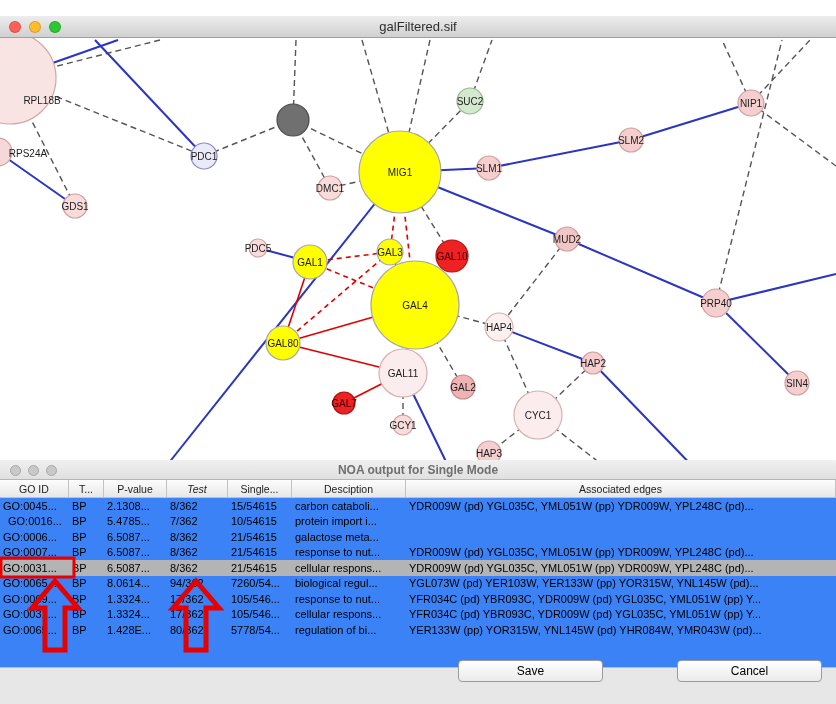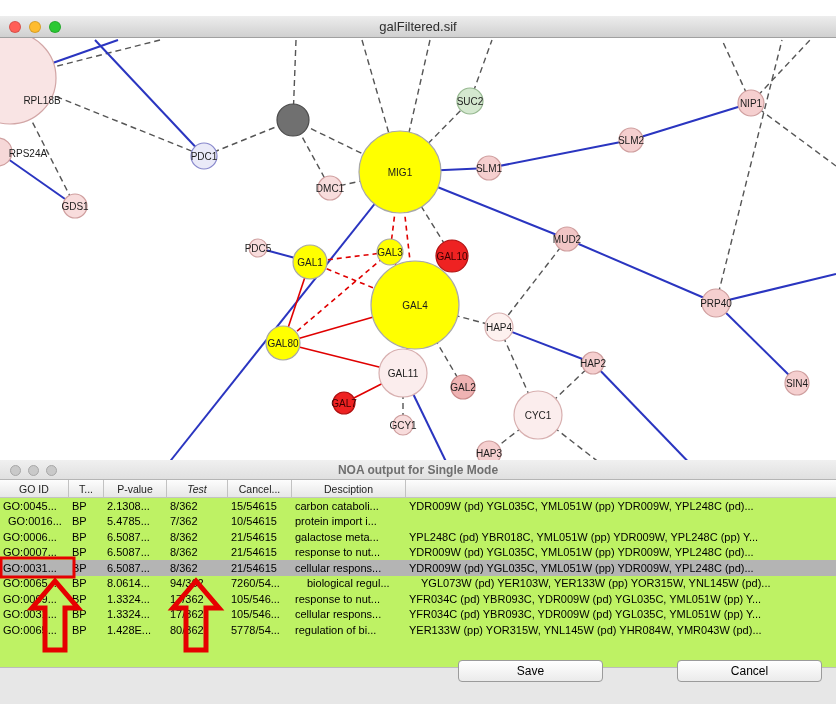--- a/index.html
+++ b/index.html
@@ -11,21 +11,21 @@
   .graph-window{position:absolute;top:16px;left:0;width:836px;height:460px;background:#fff;border-bottom:1px solid #8f8f8f;box-sizing:border-box;}
   .titlebar{height:22px;background:linear-gradient(#ededed,#d0d0d0);border-bottom:1px solid #a0a0a0;position:relative;display:flex;align-items:center;justify-content:center;font-size:13px;color:#2e2e2e;box-sizing:border-box;}
   .lights{position:absolute;left:9px;top:5px;display:flex;gap:8px;}
   .light{width:12px;height:12px;border-radius:50%;border:1px solid rgba(0,0,0,.15);box-sizing:border-box;}
   #graph-svg{position:absolute;top:22px;left:0;}
   
   .noa-window{position:absolute;top:460px;left:0;width:836px;height:244px;background:#e7e7e7;}
   .noa-titlebar{height:20px;background:linear-gradient(#f0f0f0,#e0e0e0);border-bottom:1px solid #b5b5b5;position:relative;display:flex;align-items:center;justify-content:center;font-size:12px;font-weight:bold;color:#6f6f6f;box-sizing:border-box;}
   .noa-lights{position:absolute;left:10px;top:5px;display:flex;gap:7px;}
   .noa-light{width:11px;height:11px;border-radius:50%;border:1px solid #a8a8a8;box-sizing:border-box;}
-  .table-wrap{position:absolute;top:20px;left:0;width:836px;height:188px;background:#bef264;border-bottom:1px solid #bcbcbc;box-sizing:border-box;}
+  .table-wrap{position:absolute;top:20px;left:0;width:836px;height:188px;background:#3b82f6;border-bottom:1px solid #bcbcbc;box-sizing:border-box;}
   .theader{display:flex;height:18px;background:linear-gradient(#fdfdfd,#e7e7e7);border-bottom:1px solid #c2c2c2;box-sizing:border-box;}
   .hcell{border-right:1px solid #c2c2c2;display:flex;align-items:center;justify-content:center;font-size:10.5px;color:#222;overflow:hidden;white-space:nowrap;box-sizing:border-box;}
   .trow{display:flex;height:15.5px;align-items:center;font-size:11px;color:#000;}
   .trow.selected{background:#b4b4b4;}
   .tcell{padding-left:3px;overflow:hidden;white-space:nowrap;box-sizing:border-box;flex:none;}
   .btn{position:absolute;width:145px;height:22px;border:1px solid #9b9b9b;border-radius:4px;background:linear-gradient(#ffffff,#ebebeb);font-size:12px;color:#000;text-align:center;line-height:20px;box-shadow:0 1px 0 rgba(255,255,255,.6) inset;box-sizing:border-box;cursor:default;}
   #save-btn{left:458px;top:200px;}
   #cancel-btn{left:677px;top:200px;}
   
   #annotation-svg{position:absolute;top:0;left:0;pointer-events:none;z-index:50;}
@@ -217,22 +217,23 @@
       <div class="noa-light" style="background: rgb(201, 201, 201);"></div>
     </div>
     <span>NOA output for Single Mode</span>
   </div>
   <div class="table-wrap">
     <div class="theader" id="table-header">
         <div class="hcell" style="width: 69px;">GO ID</div>
         <div class="hcell" style="width: 35px;">T...</div>
         <div class="hcell" style="width: 63px;">P-value</div>
         <div class="hcell" style="width: 61px; font-style: italic;">Test</div>
-        <div class="hcell" style="width: 64px;">Cancel...</div>
+        <div class="hcell" style="width: 64px;">Single...</div>
         <div class="hcell" style="width: 114px;">Desciption</div>
+        <div class="hcell" style="flex: 1 1 0%;">Associated edges</div>
       </div>
     <div id="table-rows">
         <div class="trow">
           <div class="tcell" style="width: 69px;">GO:0045...</div>
           <div class="tcell" style="width: 35px;">BP</div>
           <div class="tcell" style="width: 63px;">2.1308...</div>
           <div class="tcell" style="width: 61px;">8/362</div>
           <div class="tcell" style="width: 64px;">15/54615</div>
           <div class="tcell" style="width: 114px;">carbon cataboli...</div>
           <div class="tcell" style="flex: 1 1 0%;">YDR009W (pd) YGL035C, YML051W (pp) YDR009W, YPL248C (pd)...</div>
@@ -245,21 +246,20 @@
           <div class="tcell" style="width: 64px;">10/54615</div>
           <div class="tcell" style="width: 114px;">protein import i...</div>
         </div>
         <div class="trow">
           <div class="tcell" style="width: 69px;">GO:0006...</div>
           <div class="tcell" style="width: 35px;">BP</div>
           <div class="tcell" style="width: 63px;">6.5087...</div>
           <div class="tcell" style="width: 61px;">8/362</div>
           <div class="tcell" style="width: 64px;">21/54615</div>
           <div class="tcell" style="width: 114px;">galactose meta...</div>
-          <div class="tcell" style="flex: 1 1 0%;">YPL248C (pd) YBR018C, YML051W (pp) YDR009W, YPL248C (pp) Y...</div>
         </div>
         <div class="trow">
           <div class="tcell" style="width: 69px;">GO:0007...</div>
           <div class="tcell" style="width: 35px;">BP</div>
           <div class="tcell" style="width: 63px;">6.5087...</div>
           <div class="tcell" style="width: 61px;">8/362</div>
           <div class="tcell" style="width: 64px;">21/54615</div>
           <div class="tcell" style="width: 114px;">response to nut...</div>
           <div class="tcell" style="flex: 1 1 0%;">YDR009W (pd) YGL035C, YML051W (pp) YDR009W, YPL248C (pd)...</div>
         </div>
@@ -271,21 +271,21 @@
           <div class="tcell" style="width: 64px;">21/54615</div>
           <div class="tcell" style="width: 114px;">cellular respons...</div>
           <div class="tcell" style="flex: 1 1 0%;">YDR009W (pd) YGL035C, YML051W (pp) YDR009W, YPL248C (pd)...</div>
         </div>
         <div class="trow">
           <div class="tcell" style="width: 69px;">GO:0065...</div>
           <div class="tcell" style="width: 35px;">BP</div>
           <div class="tcell" style="width: 63px;">8.0614...</div>
           <div class="tcell" style="width: 61px;">94/362</div>
           <div class="tcell" style="width: 64px;">7260/54...</div>
-          <div class="tcell" style="width: 114px; margin-left: 12px;">biological regul...</div>
+          <div class="tcell" style="width: 114px;">biological regul...</div>
           <div class="tcell" style="flex: 1 1 0%;">YGL073W (pd) YER103W, YER133W (pp) YOR315W, YNL145W (pd)...</div>
         </div>
         <div class="trow">
           <div class="tcell" style="width: 69px;">GO:0009...</div>
           <div class="tcell" style="width: 35px;">BP</div>
           <div class="tcell" style="width: 63px;">1.3324...</div>
           <div class="tcell" style="width: 61px;">17/362</div>
           <div class="tcell" style="width: 64px;">105/546...</div>
           <div class="tcell" style="width: 114px;">response to nut...</div>
           <div class="tcell" style="flex: 1 1 0%;">YFR034C (pd) YBR093C, YDR009W (pd) YGL035C, YML051W (pp) Y...</div>

